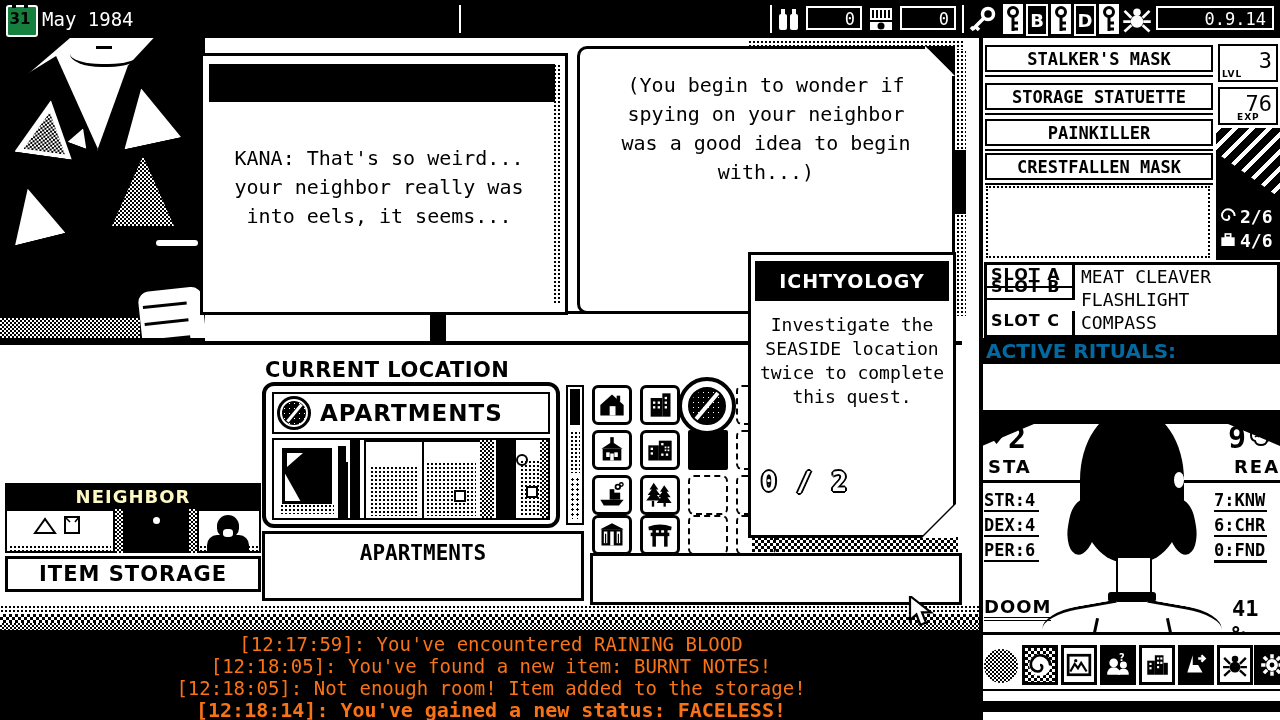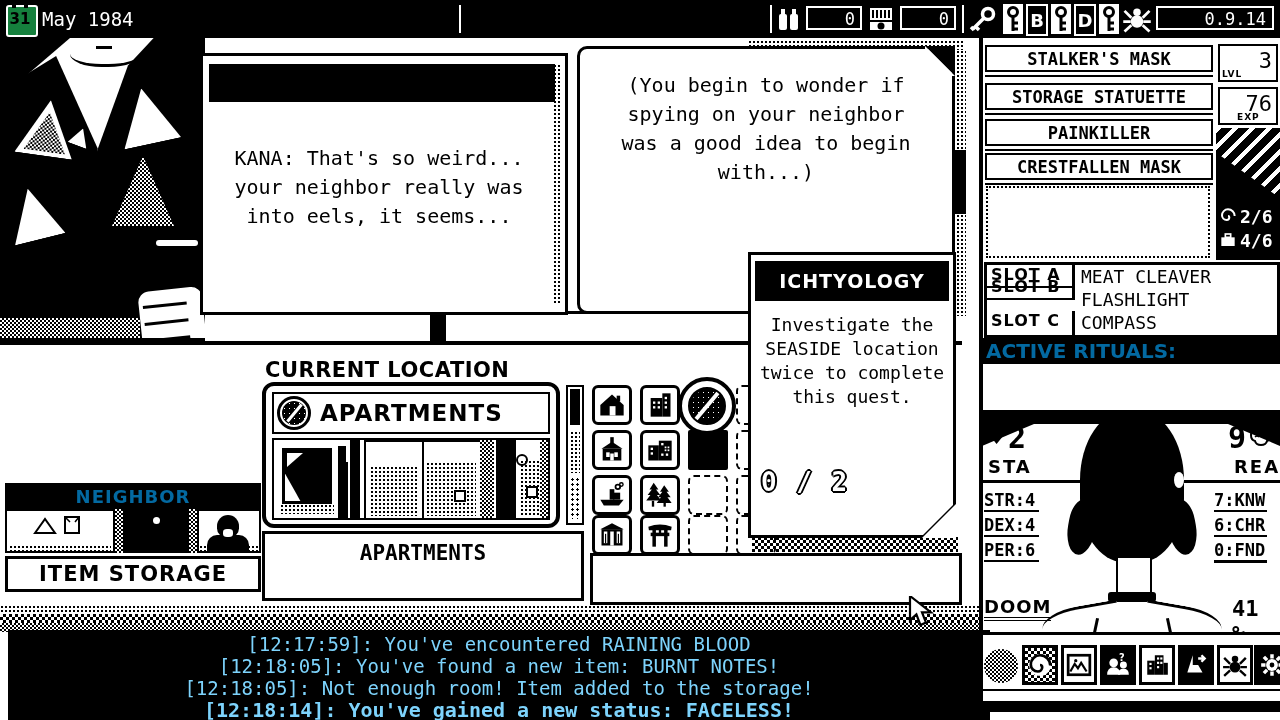--- a/index.html
+++ b/index.html
@@ -308,21 +308,21 @@
   </div>
   <div class="abs w bd3" style="left:590px;top:553px;width:372px;height:52px;box-sizing:border-box;z-index:2;"></div>
 
   <div class="abs" style="left:0;top:605px;width:982px;height:27px;z-index:1;">
     <div class="abs dots2" style="left:0;top:0;width:982px;height:9px;"></div>
     <div class="abs checker2" style="left:0;top:9px;width:982px;height:9px;"></div>
     <div class="abs checker" style="left:0;top:18px;width:982px;height:9px;"></div>
   </div>
 
   <div class="abs" style="left:5px;top:483px;width:256px;height:70px;z-index:3;">
-    <div class="abs b ctr sans bold" style="left:0;top:0;width:256px;height:26px;color:#0369a1;font-size:18px;letter-spacing:1px;">NEIGHBOR</div>
+    <div class="abs b ctr sans bold" style="left:0;top:0;width:256px;height:26px;color:#fef9c3;font-size:18px;letter-spacing:1px;">NEIGHBOR</div>
     <div class="abs w bd2" style="left:0;top:26px;width:110px;height:44px;box-sizing:border-box;">
       <svg width="104" height="34" viewBox="0 0 104 34">
           <path d="M28 22 L38 8 L48 22 Z" fill="none" stroke="#000" stroke-width="2"></path>
           <rect x="58" y="6" width="14" height="16" fill="none" stroke="#000" stroke-width="2"></rect>
           <path d="M58 6 l5 5 M72 6 l-4 5" stroke="#000" stroke-width="1.5"></path>
         </svg>
       <div class="abs dots2" style="left:2px;top:34px;width:102px;height:6px;"></div>
     </div>
     <div class="abs b" style="left:110px;top:26px;width:82px;height:44px;">
       <div class="abs checker" style="left:0;top:0;width:8px;height:44px;"></div>
@@ -331,21 +331,21 @@
     </div>
     <div class="abs w bd2" style="left:192px;top:26px;width:64px;height:44px;box-sizing:border-box;overflow:hidden;">
       <div class="abs b" style="left:18px;top:4px;width:22px;height:22px;border-radius:50% 50% 40% 40%;"></div>
       <div class="abs b" style="left:8px;top:24px;width:42px;height:16px;border-radius:10px 10px 0 0;"></div>
       <div class="abs w" style="left:24px;top:18px;width:10px;height:8px;border-radius:40%;"></div>
       <div class="abs dots2" style="left:0;top:34px;width:60px;height:6px;"></div>
     </div>
   </div>
   <div class="abs w bd3 ctr sans bold" style="left:5px;top:556px;width:256px;height:36px;box-sizing:border-box;font-size:21px;letter-spacing:1px;z-index:3;">ITEM STORAGE</div>
 
-  <div class="abs b mono" style="left:8px;top:630px;width:982px;height:90px;color:#7dd3fc;text-align:center;z-index:4;">
+  <div class="abs b mono" style="left:0;top:630px;width:982px;height:90px;color:#f97316;text-align:center;z-index:4;">
     <div class="nowrap" style="font-size:19px;line-height:22px;padding-top:3px;">[12:17:59]: You've encountered RAINING BLOOD</div>
     <div class="nowrap" style="font-size:19px;line-height:22px;">[12:18:05]: You've found a new item: BURNT NOTES!</div>
     <div class="nowrap" style="font-size:19px;line-height:22px;">[12:18:05]: Not enough room! Item added to the storage!</div>
     <div class="nowrap bold" style="font-size:20px;line-height:23px;">[12:18:14]: You've gained a new status: FACELESS!</div>
   </div>
 
   <div class="abs b" style="left:979px;top:38px;width:4px;height:682px;z-index:5;"></div>
 
   <div class="abs w bd2 ctr mono bold nowrap" style="left:985px;top:45px;width:228px;height:27px;box-sizing:border-box;font-size:17px;z-index:4;">STALKER'S MASK</div>
   <div class="abs b" style="left:985px;top:75px;width:228px;height:2px;z-index:4;"></div>

